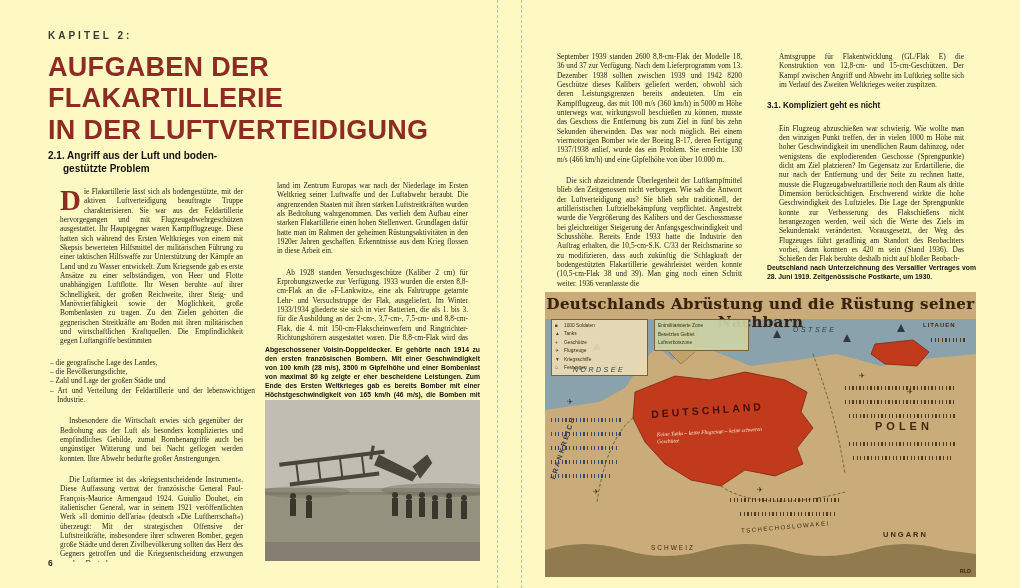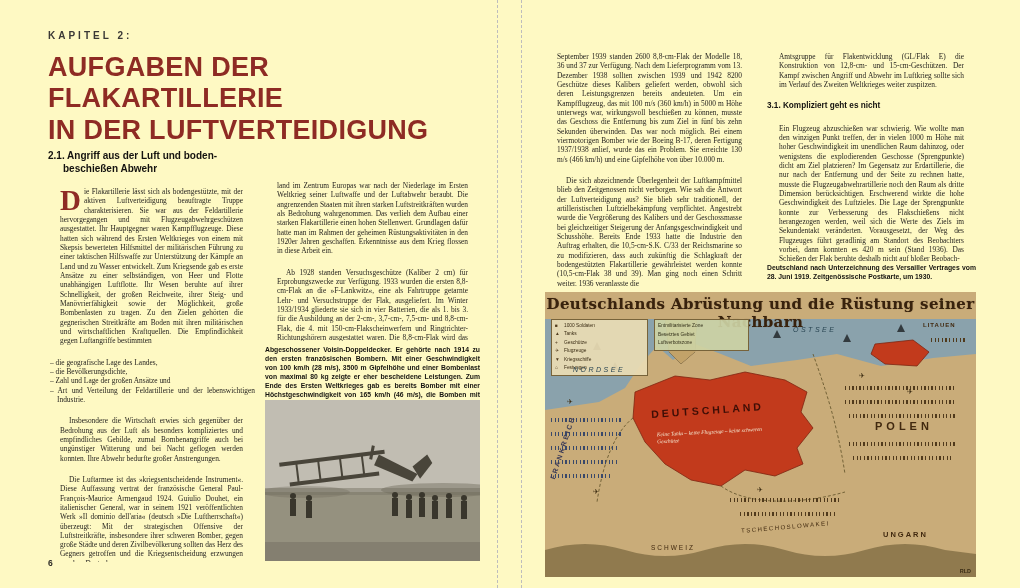--- a/index.html
+++ b/index.html
@@ -77,27 +77,27 @@
   <div class="kicker">KAPITEL 2:</div>
 
   <div class="big-title">
     <span>AUFGABEN DER FLAKARTILLERIE</span><br>
     <span>IN DER LUFTVERTEIDIGUNG</span>
   </div>
 
   <div class="col body-text" style="left:48px; top:150px; width:207px; height:412px;">
     <div class="sec-head">
       <span>2.1. Angriff aus der Luft und boden-</span>
-      <span class="l2">beschießen Abwehr</span>
+      <span class="l2">gestützte Problem</span>
     </div>
     <p><span class="dropcap">D</span><span>ie Flakartillerie lässt sich als bodengestützte, mit der aktiven Luftverteidigung beauftragte Truppe charakterisieren. Sie war aus der Feldartillerie hervorgegangen und mit Flugzeugabwehrgeschützen ausgestattet. Ihr Hauptgegner waren Kampfflugzeuge. Diese hatten sich während des Ersten Weltkrieges von einem mit Skepsis bewerteten Hilfsmittel der militärischen Führung zu einer taktischen Hilfswaffe zur Unterstützung der Kämpfe an Land und zu Wasser entwickelt. Zum Kriegsende gab es erste Ansätze zu einer selbständigen, von Heer und Flotte unabhängigen Luftflotte. Ihr Wesen beruhte auf ihrer Schnelligkeit, der großen Reichweite, ihrer Steig- und Manövrierfähigkeit sowie der Möglichkeit, große Bombenlasten zu tragen. Zu den Zielen gehörten die gegnerischen Streitkräfte am Boden mit ihren militärischen und wirtschaftlichen Kraftquellen. Die Empfindlichkeit gegen Luftangriffe bestimmten</span></p>
     <ul class="dashlist">
       <li>– die geografische Lage des Landes,</li>
       <li>– die Bevölkerungsdichte,</li>
-      <li>– Zahl und Lage der großen Ansätze und</li>
+      <li>– Zahl und Lage der großen Städte und</li>
       <li>– Art und Verteilung der Feldartillerie und der lebenswichtigen Industrie.</li>
     </ul>
     <p class="ind sp">Insbesondere die Wirtschaft erwies sich gegenüber der Bedrohung aus der Luft als besonders kompliziertes und empfindliches Gebilde, zumal Bombenangriffe auch bei ungünstiger Witterung und bei Nacht geflogen werden konnten. Ihre Abwehr bedurfte großer Anstrengungen.</p>
     <p class="ind">Die Luftarmee ist das »kriegsentscheidende Instrument«. Diese Auffassung vertrat der französische General Paul-François-Maurice Armengaud 1924. Guiulio Douhet, ein italienischer General, war in seinem 1921 veröffentlichten Werk »Il dominio dell'aria« (deutsch »Die Luftherrschaft«) überzeugt: Mit der strategischen Offensive der Luftstreitkräfte, insbesondere ihrer schweren Bomber, gegen große Städte und deren Zivilbevölkerung sollten das Herz des Gegners getroffen und die Kriegsentscheidung erzwungen werden. Deutsch-</p>
   </div>
 
   <div class="col body-text" style="left:265px; top:169px; width:215px; height:172px;">
     <p>land im Zentrum Europas war nach der Niederlage im Ersten Weltkrieg seiner Luftwaffe und der Luftabwehr beraubt. Die angrenzenden Staaten mit ihren starken Luftstreitkräften wurden als Bedrohung wahrgenommen. Das verlieh dem Aufbau einer starken Flakartillerie einen hohen Stellenwert. Grundlagen dafür hatte man im Rahmen der geheimen Rüstungsaktivitäten in den 1920er Jahren geschaffen. Erkenntnisse aus dem Krieg flossen in diese Arbeit ein.</p>
     <p class="ind">Ab 1928 standen Versuchsgeschütze (Kaliber 2 cm) für Erprobungszwecke zur Verfügung. 1933 wurden die ersten 8,8-cm-Flak an die »F-Lankwitz«, eine als Fahrtruppe getarnte Lehr- und Versuchstruppe der Flak, ausgeliefert. Im Winter 1933/1934 gliederte sie sich in vier Batterien, die als 1. bis 3. für die Ausbildung an der 2-cm-, 3,7-cm-, 7,5-cm- und 8,8-cm-Flak, die 4. mit 150-cm-Flakscheinwerfern und Ringtrichter-Richtungshörern ausgestattet waren. Die 8,8-cm-Flak wird das Standardgeschütz der Flakartillerie, für die ab 1935 die Luftwaffe zuständig war. Im</p>
   </div>

